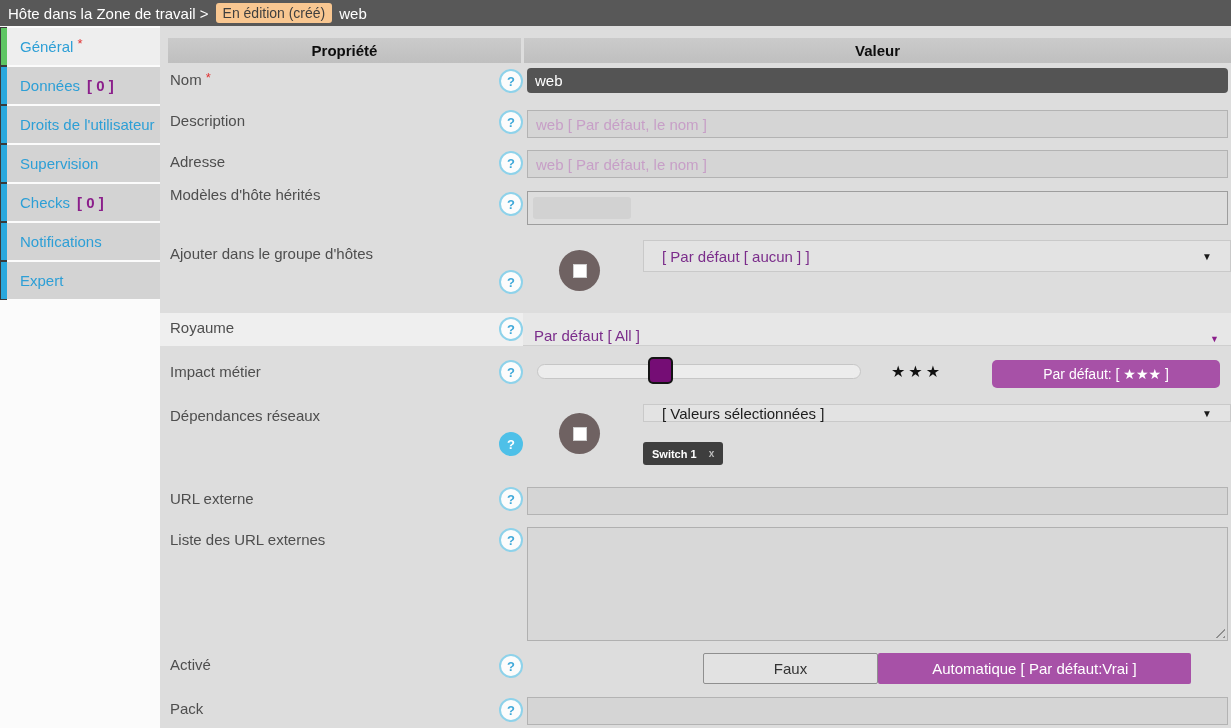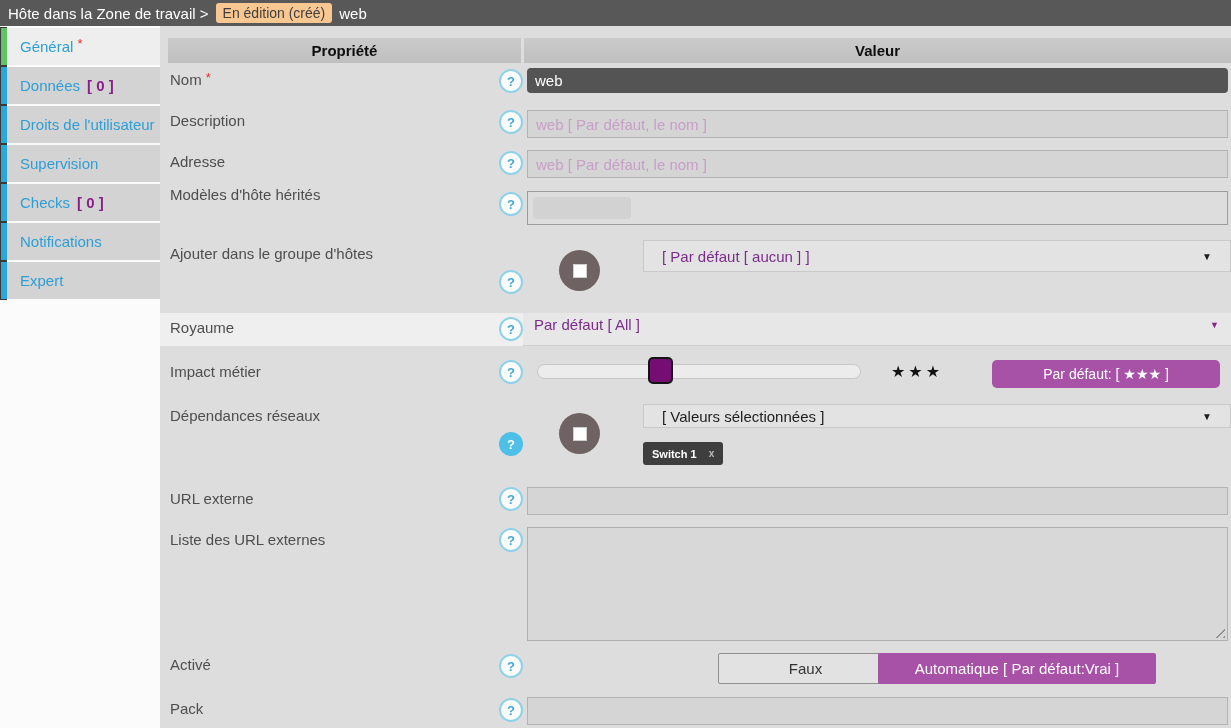--- a/index.html
+++ b/index.html
@@ -94,21 +94,21 @@
     display:flex; align-items:center; padding:0 18px;
     font-size:15px; cursor:pointer;
   }
   .dd .arrow { margin-left:auto; font-size:10px; color:#1a1a1a; }
   .purple-text { color:#7b2d8b; }
 
   .royaume-band { left:0; right:0; width:1071px; top:287px; height:33px; background:#e7e7e7; border-bottom:1px solid #cfcfcf; }
   .royaume-cell { left:0; top:287px; width:363px; height:33px; background:#efefef; }
   .royaume-select {
     left:367px; right:0; width:704px; top:287px; height:33px;
-    display:flex; align-items:center; padding:0 12px 10px 7px; cursor:pointer;
+    display:flex; align-items:flex-end; padding:0 12px 2px 7px; cursor:pointer;
   }
   .royaume-select .sel-text { color:#7b2d8b; font-size:15px; }
   .royaume-select .arrow { margin-left:auto; color:#8b1f8b; font-size:9px; }
 
   .slider-track {
     left:377px; top:338px; width:324px; height:15px;
     background:#ececec; border:1px solid #c6c6c6; border-radius:8px;
   }
   .slider-handle {
     position:absolute; top:-8px; width:25px; height:27px; margin-left:-12px;
@@ -139,22 +139,22 @@
     background:repeating-linear-gradient(135deg,#8f8f8f 0 1.5px,transparent 1.5px 4.5px);
     clip-path:polygon(100% 0,100% 100%,0 100%);
   }
 
   .seg {
     top:627px; height:31px; font-size:15px;
     display:flex; align-items:center; justify-content:center; cursor:pointer;
   }
   .seg-gray { background:#e2e2e2; border:1px solid #8f8f8f; color:#333; border-radius:2px; }
   .seg-vrai { left:367px; width:175px; }
-  .seg-faux { left:558px; width:175px; }
-  .seg-auto { left:718px; width:278px; background:#a751a7; color:#fff; border-radius:2px; }
+  .seg-faux { left:543px; width:175px; }
+  .seg-auto { left:718px; width:313px; background:#a751a7; color:#fff; border-radius:2px; }
 </style>
 </head>
 <body>
 
 <div class="topbar">
   <span>Hôte dans la Zone de travail &gt;</span>
   <span class="badge">En édition (créé)</span>
   <span>web</span>
 </div>
 
@@ -242,21 +242,21 @@
     <div class="slider-handle" style="left: 38%;"></div>
   </div>
   <div class="stars">★★★</div>
   <div class="btn-default">Par défaut: [ ★★★ ]</div>
 
   <div class="lbl" style="top:381px">Dépendances réseaux</div>
   <div class="help filled" style="top:406px">?</div>
   <div class="circle-btn" style="left:399px;top:387px">
     <span class="sq"></span>
   </div>
-  <div class="dd" style="top:378px;height:24px">
+  <div class="dd" style="top:378px;height:18px">
     <span style="color:#1d1d1d">[ Valeurs sélectionnées ]</span>
     <span class="arrow">▼</span>
   </div>
   <div class="tag">
     <span>Switch 1</span>
     <span class="x">x</span>
   </div>
 
   <div class="lbl" style="top:464px">URL externe</div>
   <div class="help" style="top:461px">?</div>

